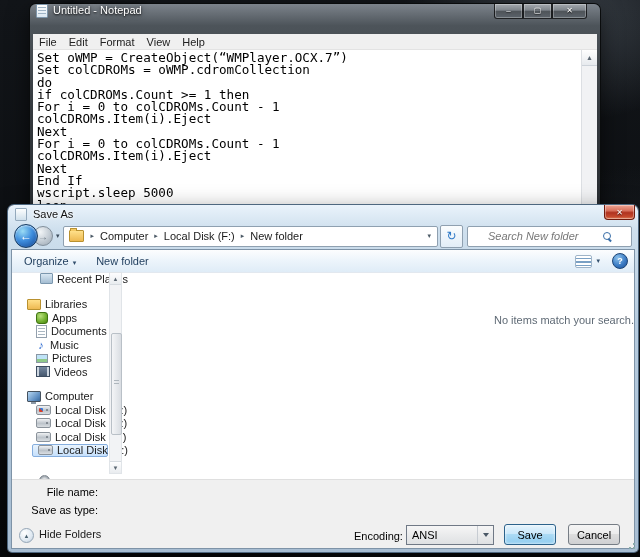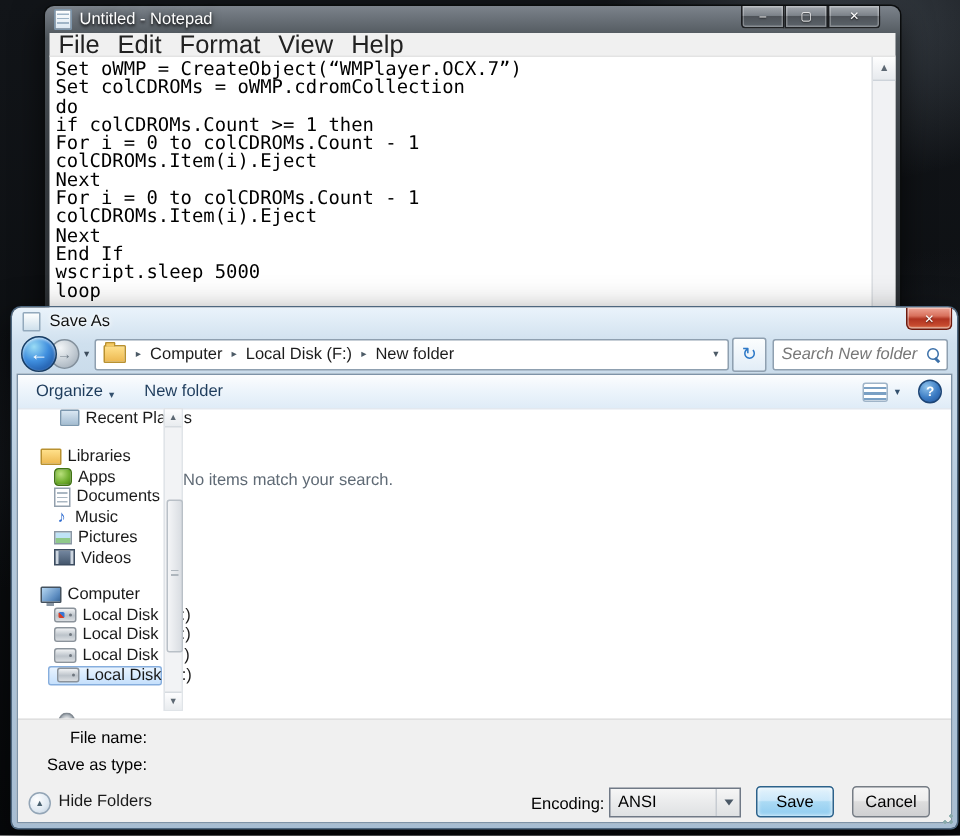--- a/index.html
+++ b/index.html
@@ -12,35 +12,35 @@
       radial-gradient(220px 150px at 6% 55%, rgba(70,80,95,.12), transparent 60%),
       radial-gradient(200px 120px at 55% 98%, rgba(60,70,85,.10), transparent 60%),
       linear-gradient(#121519,#07090b);
   }
   
   .notepad{position:absolute;left:30px;top:4px;width:570px;height:240px;
     border-radius:6px 6px 0 0;
     background:linear-gradient(180deg,#7c838b 0%,#4d545a 9%,#34393e 45%,#25292d 100%);
     box-shadow:0 0 0 1px #0a0c0d, 0 8px 22px rgba(0,0,0,.65);
     padding:0 3px;box-sizing:border-box;}
-  .np-title{height:18px;display:flex;align-items:center;padding-left:3px;}
+  .np-title{height:30px;display:flex;align-items:flex-start;padding-left:3px;}
   .np-ico{width:10px;height:12px;background:linear-gradient(#ffffff,#dce8f2);border:1px solid #7e96ab;border-radius:1px;position:relative;flex:0 0 auto;}
   .np-ico::before{content:"";position:absolute;left:1px;right:1px;top:2px;height:7px;
     background:repeating-linear-gradient(#9fb4c6 0 1px,transparent 1px 3px);}
   .np-title-text{color:#fff;font-size:11px;margin-left:5px;text-shadow:0 1px 2px rgba(0,0,0,.9), 0 0 6px rgba(0,0,0,.6);}
   .np-controls{margin-left:auto;margin-right:10px;display:flex;align-self:flex-start;}
   .np-btn{width:27px;height:14px;display:flex;align-items:center;justify-content:center;
     color:#fff;font-size:8px;line-height:8px;
     border:1px solid rgba(20,22,24,.9);border-top:none;
     box-shadow:inset 0 0 0 1px rgba(255,255,255,.28);
     background:linear-gradient(rgba(255,255,255,.30),rgba(255,255,255,.10) 45%,rgba(0,0,0,.28) 50%,rgba(90,98,106,.35));
     text-shadow:0 1px 1px rgba(0,0,0,.8);}
   .np-btn.close{width:33px;border-radius:0 0 3px 0;}
   .np-btn.min{border-radius:0 0 0 3px;}
-  .np-menubar{height:15px;background:#f0f0f0;display:flex;align-items:center;font-size:17px;color:#222;border-bottom:1px solid #e3e3e3;}
+  .np-menubar{height:15px;background:#f0f0f0;display:flex;align-items:center;font-size:11px;color:#222;border-bottom:1px solid #e3e3e3;}
   .np-menu-item{padding:0 6px;}
   .np-body{position:relative;background:#fff;height:204px;overflow:hidden;}
   .np-text{margin:0;padding:2px 15px 0 4px;font-family:"DejaVu Sans Mono",monospace;font-size:12.6px;line-height:12.3px;color:#000;white-space:pre;}
   .np-scroll{position:absolute;right:0;top:0;bottom:0;width:15px;background:#f1f2f4;border-left:1px solid #dcdfe3;}
   .np-scroll-up{height:15px;background:linear-gradient(#fefefe,#e7eaee);border-bottom:1px solid #cdd3da;color:#5d6873;font-size:7px;display:flex;align-items:center;justify-content:center;}
   
   .dlg{position:absolute;left:8px;top:205px;width:630px;height:347px;border-radius:6px 6px 4px 4px;
     background:linear-gradient(180deg,#eaf3fb 0%,#cfe0ee 7%,#b6cbde 35%,#a7bdd2 100%);
     box-shadow:0 0 0 1px #4e677f, 0 10px 26px rgba(0,0,0,.7);box-sizing:border-box;}
   .dlg-title{height:18px;display:flex;align-items:center;padding-left:7px;position:relative;}
@@ -62,22 +62,22 @@
   .addr-caret{font-size:7px;color:#3c4c5c;margin:0 3px 0 3px;}
   .crumbbar{flex:1;height:21px;background:#fff;border:1px solid #8fa0b0;border-radius:2px;display:flex;align-items:center;padding:0 4px;font-size:11px;color:#1c1c1c;box-sizing:border-box;}
   .i-folder{width:13px;height:10px;background:linear-gradient(#ffe08a,#edb951);border:1px solid #b9912f;border-radius:1px;position:relative;flex:0 0 auto;margin:0 2px 0 1px;}
   .i-folder::before{content:"";position:absolute;top:-3px;left:0;width:5px;height:2px;background:#f4c963;border:1px solid #b9912f;border-bottom:none;border-radius:1px 1px 0 0;}
   .crumb-sep{font-size:7px;color:#4c5a66;padding:0 5px;}
   .crumb-seg{padding:0 1px;}
   .crumb-caret{margin-left:auto;font-size:7px;color:#4c5a66;padding-right:2px;}
   .refbtn{width:21px;height:21px;border:1px solid #8fa0b0;border-radius:2px;margin-left:2px;
     background:linear-gradient(#fbfdfe,#e2edf7);color:#2e79c7;font-size:12px;line-height:12px;
     display:flex;align-items:center;justify-content:center;flex:0 0 auto;}
-  .searchbox{width:117px;height:21px;background:#fff;border:1px solid #8fa0b0;border-radius:2px;margin-left:4px;
-    display:flex;align-items:center;padding:0 5px;box-sizing:border-box;flex:0 0 auto;}
+  .searchbox{width:165px;height:21px;background:#fff;border:1px solid #8fa0b0;border-radius:2px;margin-left:4px;
+    display:flex;align-items:center;padding:0 20px;box-sizing:border-box;flex:0 0 auto;}
   .search-ph{font-size:11px;font-style:italic;color:#777;}
   .mag{margin-left:auto;width:8px;height:8px;position:relative;}
   .mag::before{content:"";position:absolute;left:0;top:0;width:6px;height:6px;border:1.5px solid #3a6fa8;border-radius:50%;}
   .mag::after{content:"";position:absolute;left:6px;top:6px;width:4px;height:1.5px;background:#3a6fa8;transform:rotate(45deg);transform-origin:0 0;}
   .dlg-client{position:absolute;left:3px;top:44px;width:624px;height:300px;background:#fff;border:1px solid #7e93a7;box-sizing:border-box;}
   .dlg-toolbar{height:22px;background:linear-gradient(#fcfdfe,#ecf4fb 50%,#dfecf7);border-bottom:1px solid #e2e8ef;
     display:flex;align-items:center;font-size:11px;color:#1e3c5c;padding:0 6px;}
   .tb-btn{display:flex;align-items:flex-end;gap:4px;padding:0 6px;}
   .tb-caret{font-size:7px;color:#33506e;}
   .tb-right{margin-left:auto;display:flex;align-items:center;gap:4px;}
@@ -114,21 +114,21 @@
   .navscroll{width:13px;flex:0 0 auto;position:relative;height:202px;background:#f2f3f5;border:1px solid #e0e4e8;box-sizing:border-box;}
   .ns-up,.ns-down{position:absolute;left:0;width:100%;height:11px;display:flex;align-items:center;justify-content:center;font-size:6px;color:#5d6873;background:linear-gradient(#fdfdfe,#e9ecef);}
   .ns-up{top:0;border-bottom:1px solid #d6dbe0;} .ns-down{bottom:0;border-top:1px solid #d6dbe0;}
   .ns-thumb{position:absolute;left:1px;top:60px;width:9px;height:100px;background:linear-gradient(90deg,#f4f5f7,#d9dde2);border:1px solid #b9c0c7;border-radius:2px;}
   .ns-thumb::after{content:"";position:absolute;left:2px;right:2px;top:46px;height:6px;background:repeating-linear-gradient(#aeb6bd 0 1px,transparent 1px 3px);}
   .listpane{flex:1;position:relative;}
   .list-hdr{position:relative;height:18px;font-size:11px;color:#3c6078;border-bottom:1px solid #f0f3f6;}
   .hdr-cell{position:absolute;top:3px;white-space:nowrap;}
   .hdr-sep{position:absolute;top:1px;width:1px;height:15px;background:#e1e7ee;}
   .sort-arrow{position:absolute;top:0;left:82px;width:0;height:0;border-left:4px solid transparent;border-right:4px solid transparent;border-bottom:4px solid #90a9c0;}
-  .empty-msg{position:absolute;left:0;right:0;top:42px;text-align:left;font-size:11px;color:#5f6a75;}
+  .empty-msg{position:absolute;left:0;right:0;top:42px;text-align:right;font-size:11px;color:#5f6a75;}
   .panel{position:absolute;left:0;bottom:0;width:622px;height:68px;background:#f0f0f0;border-top:1px solid #dfdfdf;font-size:11px;}
   .panel-label{position:absolute;width:86px;text-align:right;color:#000;}
   .combo{position:absolute;left:89px;width:523px;height:16px;background:#fff;border:1px solid #8795a3;box-sizing:border-box;display:flex;align-items:center;padding-left:4px;font-size:11px;color:#000;}
   .combo .arr{margin-left:auto;width:14px;align-self:stretch;display:flex;align-items:center;justify-content:center;}
   .tri{width:0;height:0;border-left:3.5px solid transparent;border-right:3.5px solid transparent;border-top:4px solid #4a5866;}
   .hidefolders{position:absolute;left:7px;top:48px;display:flex;align-items:flex-start;gap:5px;color:#1a1a1a;}
   .i-hide{width:13px;height:13px;border-radius:50%;background:radial-gradient(circle at 35% 30%,#ffffff,#dfe9f2 60%,#becbd8);border:1px solid #93a5b6;display:flex;align-items:center;justify-content:center;font-size:6px;color:#49606f;}
   .enc-label{position:absolute;left:342px;top:50px;color:#000;}
   .enc-combo{position:absolute;left:394px;top:45px;width:88px;height:20px;border:1px solid #707986;box-sizing:border-box;
     background:linear-gradient(#f6f6f6,#eaebec 50%,#dfe1e3);display:flex;align-items:center;padding-left:5px;}

